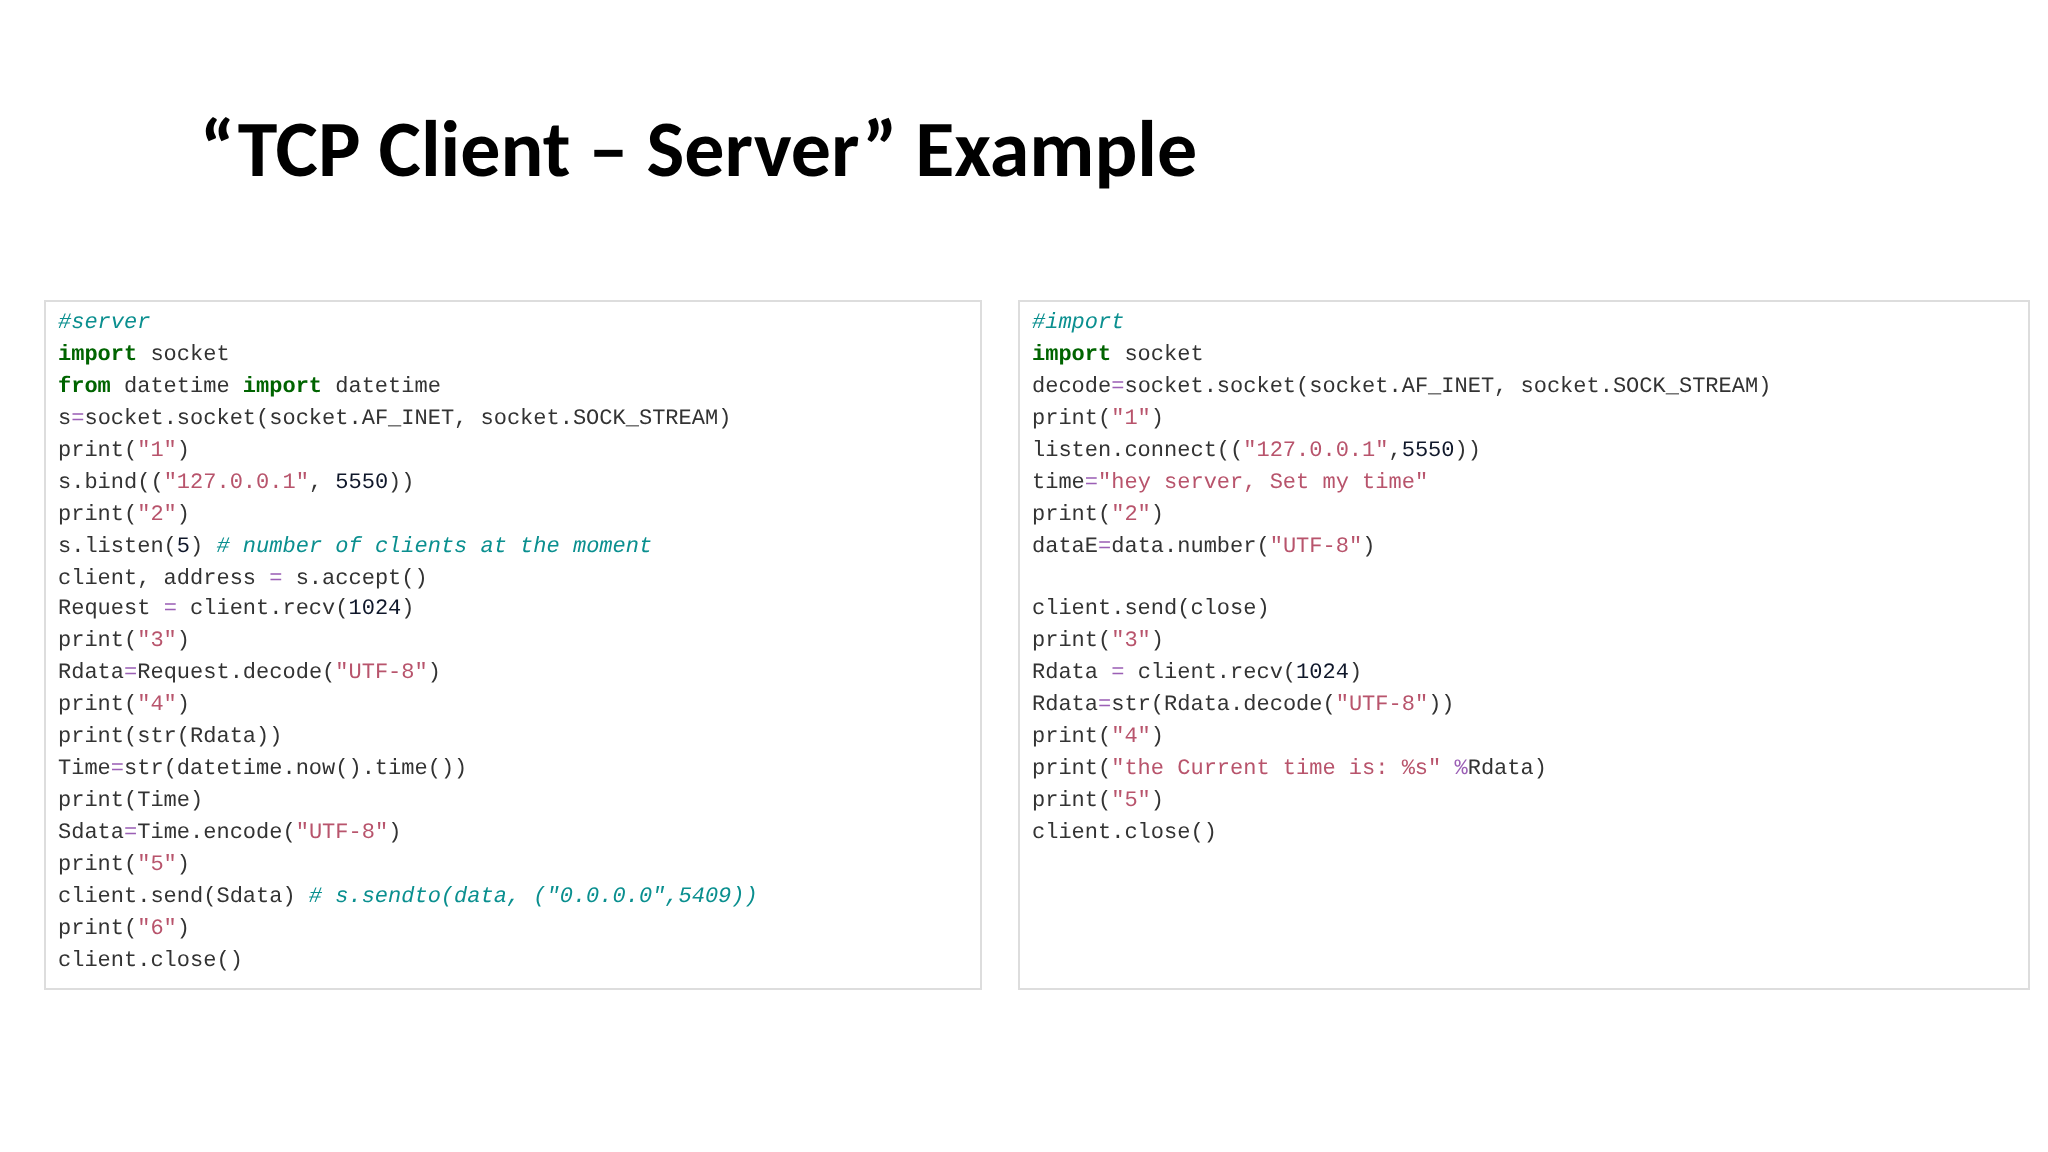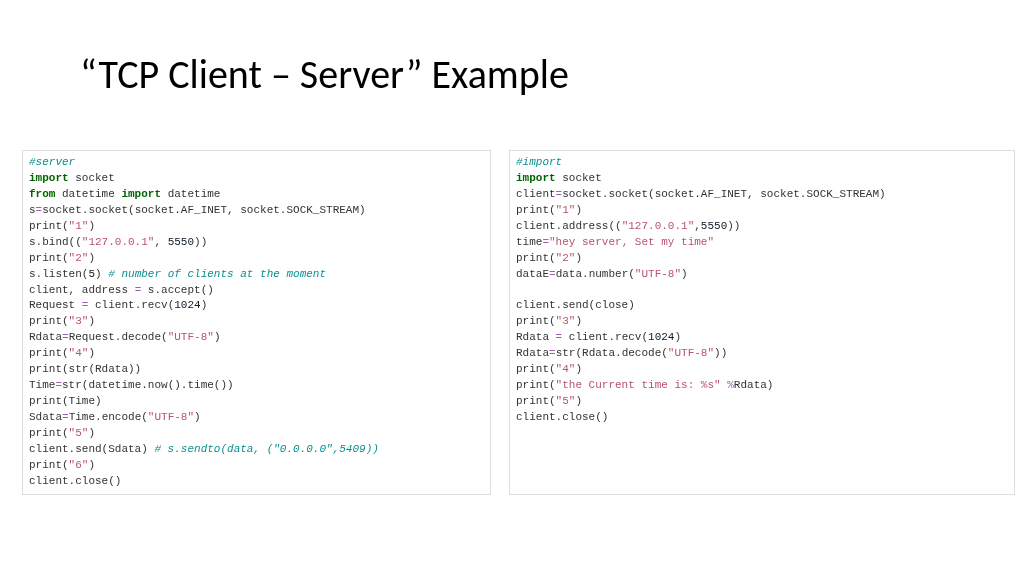--- a/index.html
+++ b/index.html
@@ -7,23 +7,23 @@
     padding: 0;
     width: 1024px;
     height: 576px;
     background: #fff;
     font-family: Calibri, "Segoe UI", sans-serif;
     position: relative;
   }
   .title {
     position: absolute;
     top: 50px;
-    left: 80px;
+    left: 100px;
     font-size: 40px;
-    font-weight: 400;
+    font-weight: 700;
     color: #000;
   }
   .panels {
     position: absolute;
     top: 150px;
     left: 22px;
     display: flex;
     gap: 18px;
   }
   .code-panel {
@@ -69,23 +69,23 @@
 <span>Time</span><span class="op">=</span><span>str(datetime.now().time())</span>
 <span>print(Time)</span>
 <span>Sdata</span><span class="op">=</span><span>Time.encode(</span><span class="str">"UTF-8"</span><span>)</span>
 <span>print(</span><span class="str">"5"</span><span>)</span>
 <span>client.send(Sdata) </span><span class="c"># s.sendto(data, ("0.0.0.0",5409))</span>
 <span>print(</span><span class="str">"6"</span><span>)</span>
 <span>client.close()</span></div>
 
 <div class="code-panel panel-right"><span class="c">#import</span>
 <span class="kw">import</span><span> socket</span>
-<span>client</span><span class="op">=</span><span>socket.socket(socket.AF_INET, socket.SOCK_STREAM)</span>
+<span>decode</span><span class="op">=</span><span>socket.socket(socket.AF_INET, socket.SOCK_STREAM)</span>
 <span>print(</span><span class="str">"1"</span><span>)</span>
-<span>client.address((</span><span class="str">"127.0.0.1"</span><span>,</span><span class="num">5550</span><span>))</span>
+<span>listen.connect((</span><span class="str">"127.0.0.1"</span><span>,</span><span class="num">5550</span><span>))</span>
 <span>time</span><span class="op">=</span><span class="str">"hey server, Set my time"</span>
 <span>print(</span><span class="str">"2"</span><span>)</span>
 <span>dataE</span><span class="op">=</span><span>data.number(</span><span class="str">"UTF-8"</span><span>)</span>
 <span></span>
 <span>client.send(close)</span>
 <span>print(</span><span class="str">"3"</span><span>)</span>
 <span>Rdata </span><span class="op">=</span><span> client.recv(</span><span class="num">1024</span><span>)</span>
 <span>Rdata</span><span class="op">=</span><span>str(Rdata.decode(</span><span class="str">"UTF-8"</span><span>))</span>
 <span>print(</span><span class="str">"4"</span><span>)</span>
 <span>print(</span><span class="str">"the Current time is: %s"</span><span> </span><span class="op">%</span><span>Rdata)</span>

